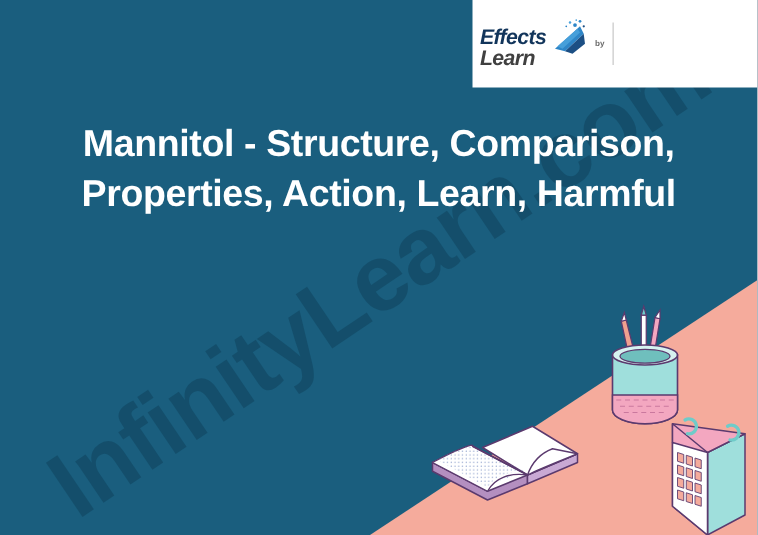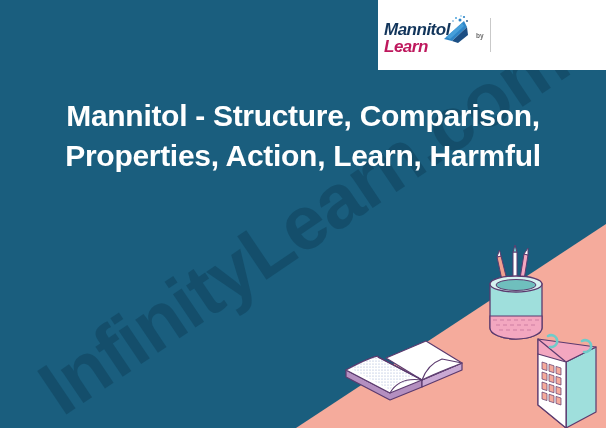--- a/index.html
+++ b/index.html
@@ -81,21 +81,21 @@
   }
   .il-infinity {
     top: 10px;
     font-size: 17px;
     color: #12355b;
     letter-spacing: -0.5px;
   }
   .il-learn {
     top: 27px;
     font-size: 17px;
-    color: #be185d;
+    color: #404040;
     letter-spacing: -0.5px;
   }
   .il-bird {
     position: absolute;
     right: -4px;
     top: 2px;
     width: 40px;
     height: 40px;
   }
 
@@ -168,21 +168,21 @@
 
   <div class="bg-teal"></div>
   <div class="bg-salmon"></div>
 
   <div class="watermark">InfinityLearn.com</div>
 
   <div class="logo-box">
     <div class="logo-inner">
 
       <div class="il-mark">
-        <div class="il-word il-infinity">Mannitol</div>
+        <div class="il-word il-infinity">Effects</div>
         <div class="il-word il-learn">Learn</div>
         <svg class="il-bird" viewBox="0 0 40 40">
           <path d="M10 26 L30 8 L33 14 L18 28 Z" fill="#2e86c8"></path>
           <path d="M18 28 L33 14 L34 22 L24 30 Z" fill="#1c4f84"></path>
           <path d="M12 24 L28 10 L30 13 L16 26 Z" fill="#4aa3dd" opacity="0.85"></path>
           <circle cx="26" cy="7" r="1.5" fill="#2e86c8"></circle>
           <circle cx="30" cy="4" r="1.1" fill="#2e86c8"></circle>
           <circle cx="22" cy="5" r="1" fill="#4aa3dd"></circle>
           <circle cx="33" cy="8" r="0.9" fill="#1c4f84"></circle>
           <circle cx="27" cy="3" r="0.7" fill="#4aa3dd"></circle>

